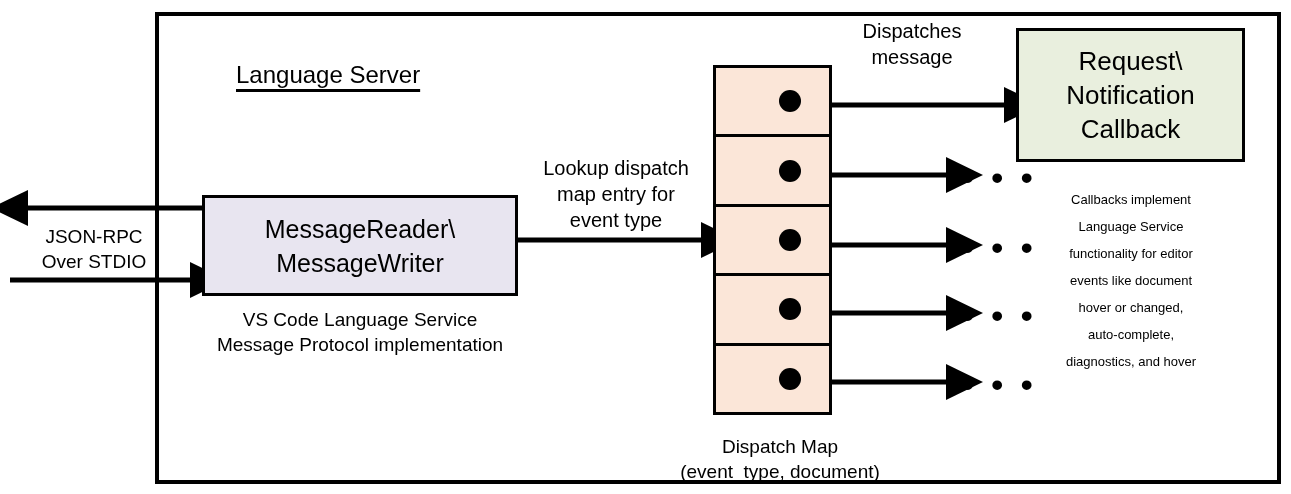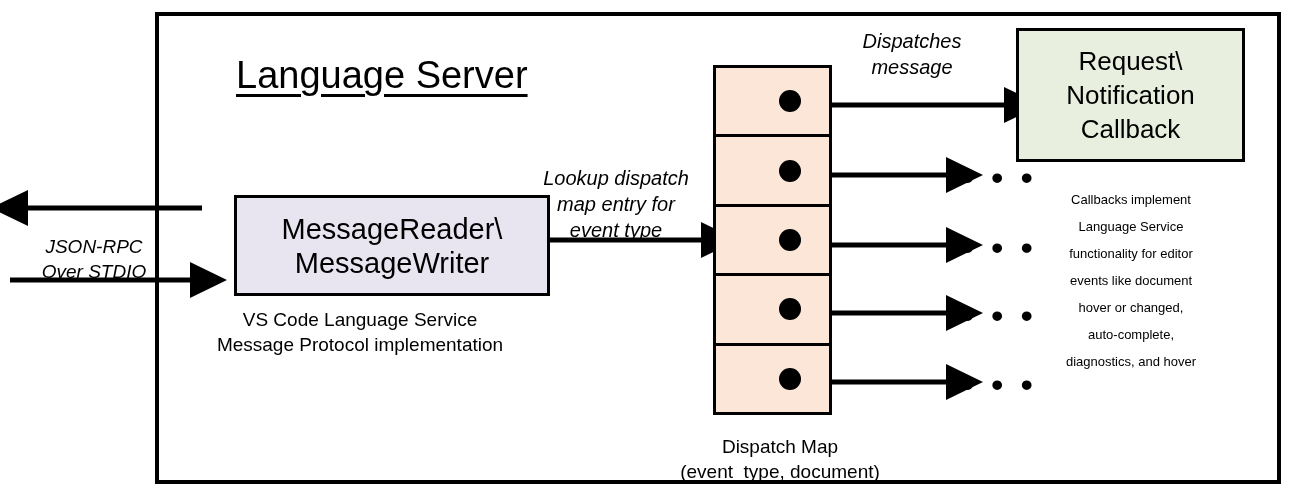--- a/index.html
+++ b/index.html
@@ -5,50 +5,50 @@
   html,body{margin:0;padding:0;background:#ffffff;}
   body{width:1291px;height:494px;overflow:hidden;
        font-family:"Liberation Sans","DejaVu Sans",sans-serif;color:#000;}
   #stage{position:relative;width:1291px;height:494px;}
 
   
   #server-frame{position:absolute;left:155px;top:12px;width:1126px;height:472px;
                 border:4px solid #000;box-sizing:border-box;background:transparent;}
 
   
-  #server-title{position:absolute;left:236px;top:52px;font-size:38px;line-height:46px;
+  #server-title{position:absolute;left:236px;top:52px;font-size:24px;line-height:46px;
                 text-decoration:underline;text-underline-offset:6px;
                 text-decoration-thickness:3px;white-space:nowrap;}
 
   
   .node{position:absolute;border:3px solid #000;box-sizing:border-box;
         display:flex;flex-direction:column;align-items:center;justify-content:center;
         text-align:left;}
 
   #msg-box{left:202px;top:195px;width:316px;height:101px;background:#e8e5f0;
-           font-size:29px;line-height:34px;margin-left:32px;}
+           font-size:25px;line-height:34px;}
   #callback-box{left:1016px;top:28px;width:229px;height:134px;background:#e9efde;
                 font-size:26px;line-height:34px;}
 
   .caption{position:absolute;text-align:center;font-size:19px;line-height:25px;}
   #msg-caption{left:190px;top:307px;width:340px;}
   #map-caption{left:650px;top:422px;width:260px;margin-top:12px;}
   #callback-caption{left:1008px;top:186px;width:246px;font-size:13px;line-height:27px;}
 
   
   #dispatch-map{position:absolute;left:713px;top:65px;width:119px;height:350px;
                 border:3px solid #000;box-sizing:border-box;background:#fbe6d8;
                 display:flex;flex-direction:column;}
   .map-row{flex:1 1 0;position:relative;border-bottom:3px solid #000;box-sizing:border-box;}
   .map-row:last-child{border-bottom:none;}
   .map-dot{position:absolute;left:63px;top:50%;width:22px;height:22px;margin-top:-11px;
            border-radius:50%;background:#000;}
 
   
-  .note{position:absolute;font-style:italic;text-align:center;font-size:20px;line-height:26px;margin-top:10px;}
+  .note{position:absolute;text-align:center;font-size:20px;line-height:26px;}
   #note-jsonrpc{left:14px;top:224px;width:160px;font-size:19px;line-height:25px;}
   #note-lookup{left:512px;top:155px;width:208px;}
   #note-dispatch{left:832px;top:18px;width:160px;}
 
   
   #wires{position:absolute;left:0;top:0;width:1291px;height:494px;}
 
   
   .dots{position:absolute;left:962px;font-size:34px;line-height:34px;letter-spacing:4px;
         font-weight:700;white-space:nowrap;}

